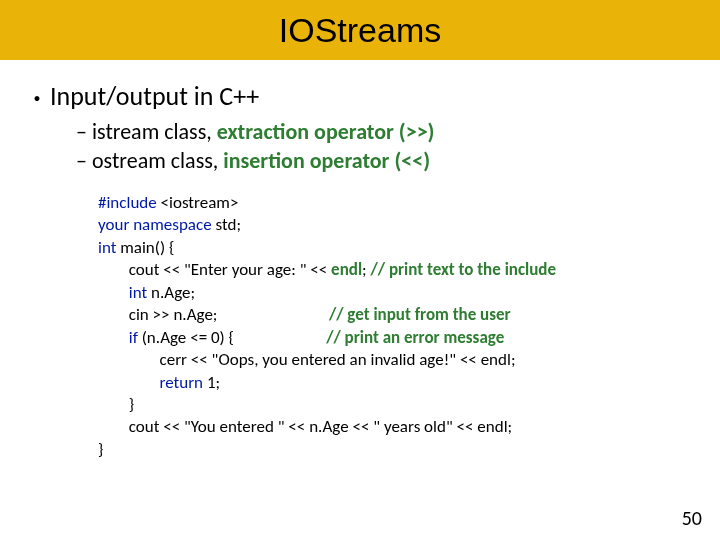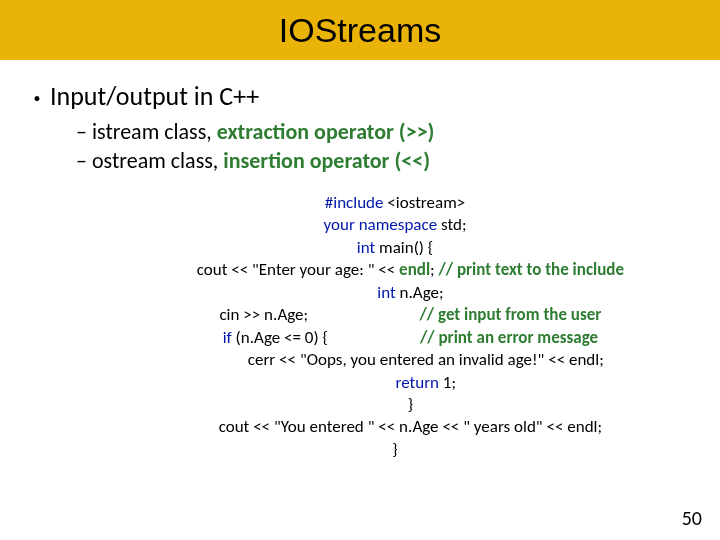--- a/index.html
+++ b/index.html
@@ -60,21 +60,20 @@
   }
   .green-strong {
     color: #2e7d32;
     font-weight: 700;
   }
   .code-block {
     padding: 16px 0 0 70px;
     font-family: Calibri, "Segoe UI", Arial, sans-serif;
     font-size: 17px;
     line-height: 1.32;
-    text-align: center;
   }
   .code-line {
     white-space: pre;
   }
   .kw { color: #0018a8; }
   .green { color: #2e7d32; font-weight: 700; }
   .page-num {
     position: absolute;
     right: 18px;
     bottom: 10px;

